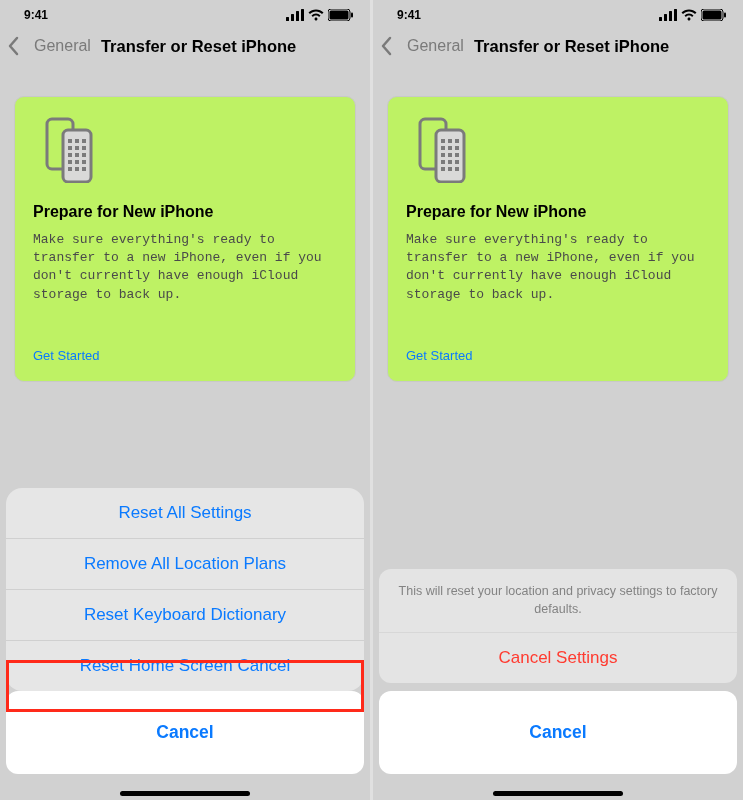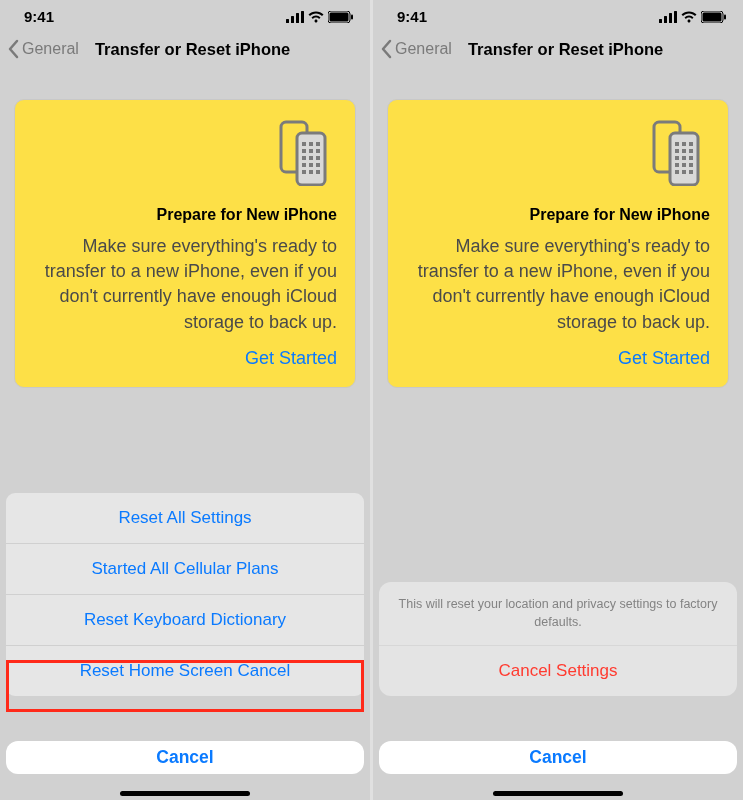--- a/index.html
+++ b/index.html
@@ -17,77 +17,76 @@
     height: 800px;
     background: #d1d1d1;
     position: relative;
     overflow: hidden;
   }
   .status-bar {
     display: flex;
     justify-content: space-between;
     align-items: center;
     padding: 8px 16px 4px 24px;
-    font-size: 15px;
+    font-size: 12px;
     font-weight: 600;
     gap: 44px;
   }
   .status-icons { display:flex; align-items:center; gap:4px; }
   .nav {
     display: flex;
     align-items: center;
     padding: 10px 10px 10px 6px;
     gap: 4px;
     font-size: 16px;
   }
   .back { display:flex; align-items:center; color:#7a7a7a; }
   .back svg { width:14px; height:20px; }
-  .back-label { color:#7a7a7a; margin-left:2px; }
-  .title { font-weight:600; margin-left:12px; font-size:16.5px; }
+  .back-label { color:#7a7a7a; margin-left:14px; }
+  .title { font-weight:600; margin-left:6px; font-size:16.5px; }
   .card {
     margin: 30px 14px 10px 14px;
-    background: #fde047;
+    background: #bef264;
     border: 1px solid #c8c8c8;
     border-radius: 10px;
     padding: 20px 18px 18px 18px;
-    text-align: right;
+    text-align: left;
   }
   .card-icons { margin-bottom:16px; }
   .card-title { font-weight:600; font-size:16px; margin-bottom:10px; }
-  .card-desc { font-size:18px; color:#4a4a4a; line-height:1.4; margin-bottom:13px; }
-  .card-link { color:#0a7aff; font-size:18px; }
+  .card-desc { font-size:13px; color:#4a4a4a; line-height:1.4; margin-bottom:44px;font-family:Liberation Mono, monospace; }
+  .card-link { color:#0a7aff; font-size:13px; }
 
   .sheet {
     position:absolute;
     bottom:0; left:0; right:0;
     padding: 6px;
   }
   .sheet-group {
     background:#e6e6e6;
-    border-radius:9px;
+    border-radius:16px;
     overflow:hidden;
     margin-bottom:0;
   }
   .sheet-item {
     text-align:center;
     padding:15px 8px;
     font-size:17px;
     color:#0a7aff;
     border-top:1px solid #d0d0d0;
   }
   .sheet-item:first-child { border-top:none; }
   .sheet-cancel {
     background:#fff;
     border-radius:12px;
     text-align:center;
-    padding:6px;
+    padding:31px;
     font-size:17.5px;
     font-weight:600;
     color:#0a7aff;
-    margin-top:45px;
   }
   .highlight {
     position:absolute;
     border:3px solid #ff2a1a;
     pointer-events:none;
   }
   .home-indicator {
     position:absolute;
     bottom:4px; left:50%;
     transform:translateX(-50%);
@@ -178,21 +177,21 @@
       </svg>
     </div>
     <div class="card-title">Prepare for New iPhone</div>
     <div class="card-desc">Make sure everything's ready to transfer to a new iPhone, even if you don't currently have enough iCloud storage to back up.</div>
     <div class="card-link">Get Started</div>
   </div>
 
   <div class="sheet">
     <div class="sheet-group">
       <div class="sheet-item">Reset All Settings</div>
-      <div class="sheet-item">Started All Cellular Plans</div>
+      <div class="sheet-item">Remove All Location Plans</div>
       <div class="sheet-item">Reset Keyboard Dictionary</div>
       <div class="sheet-item">Reset Home Screen Cancel</div>
     </div>
     <div class="sheet-cancel">Cancel</div>
     <div style="height:20px"></div>
   </div>
 
   <div class="highlight" style="left:6px; right:6px; top:660px; height:52px;"></div>
 
   <div class="home-indicator"></div>

